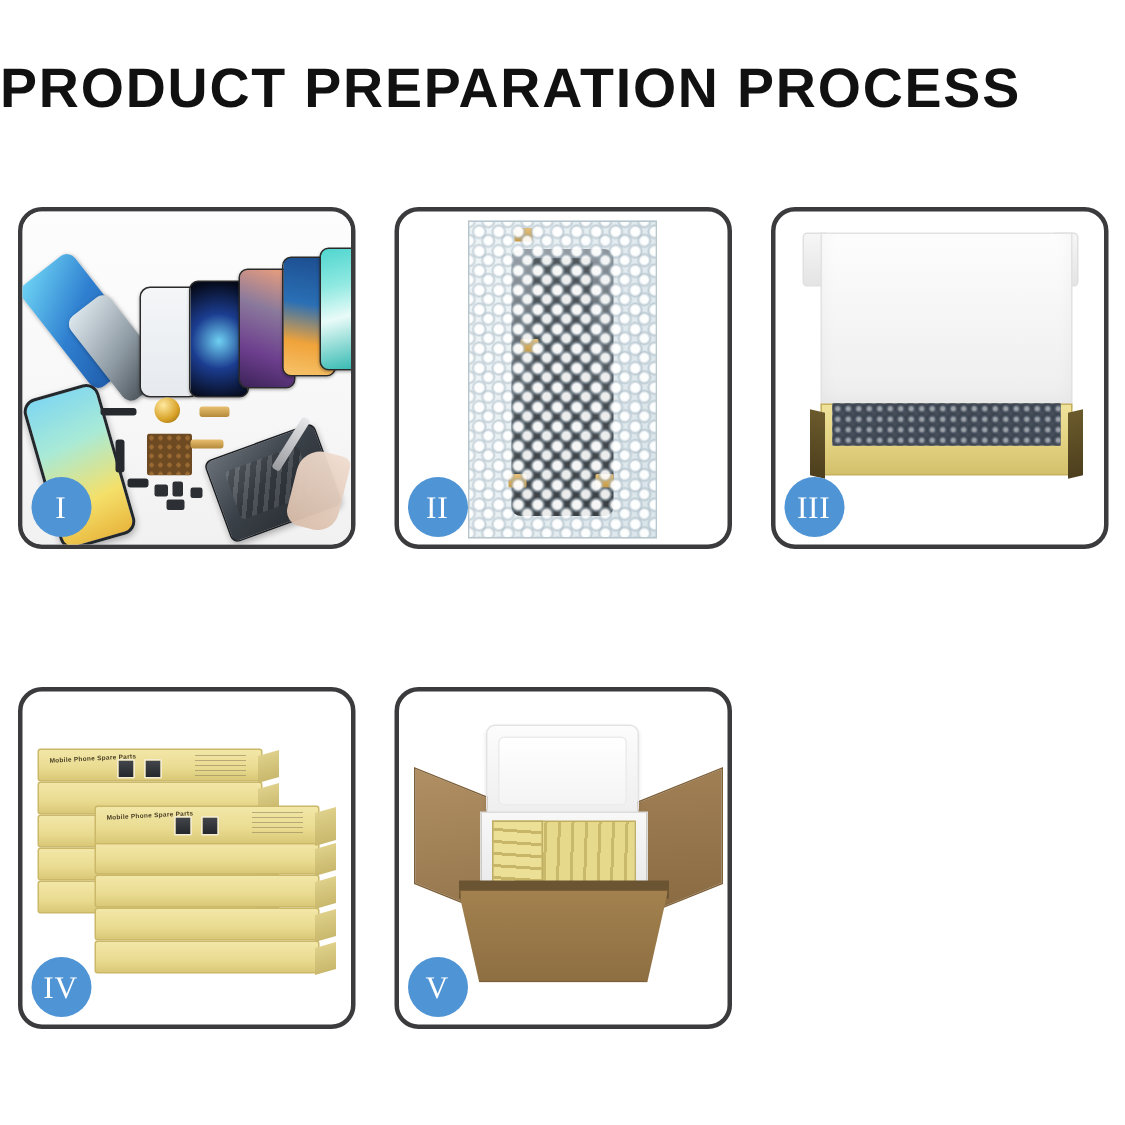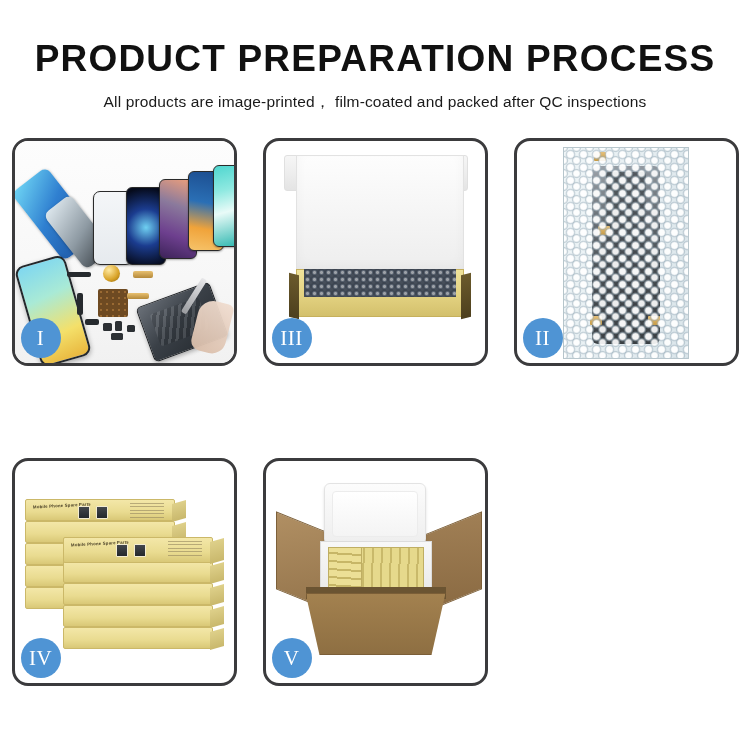--- a/index.html
+++ b/index.html
@@ -6,21 +6,21 @@
   html, body { margin:0; padding:0; }
   body {
     width:750px; height:750px;
     background:#ffffff;
     font-family:"Liberation Sans", sans-serif;
     overflow:hidden;
     position:relative;
   }
 
   
-  #header { width:750px; padding-top:40px; text-align:center; }
+  #header { width:750px; padding-top:40px; }
   #title {
     font-size:37px; font-weight:bold; color:#111111;
     letter-spacing:1.2px; line-height:1.05;
     font-family:"Liberation Sans", sans-serif;
   }
   #subtitle {
     font-size:15.5px; color:#1a1a1a; margin-top:13px;
     letter-spacing:.15px;
     font-family:"Liberation Sans", sans-serif;
   }
@@ -292,21 +292,20 @@
   .p6 .tapebit {
     position:absolute; width:16px; height:18px;
     background:rgba(148,120,78,.75); border-radius:1px;
   }
 </style>
 </head>
 <body>
 
 <div id="header">
   <div id="title">PRODUCT PREPARATION PROCESS</div>
-  <div id="subtitle">All products are image-printed， film-coated and packed after QC inspections</div>
 </div>
 
 <div id="grid">
 
   <div class="panel p1">
     <div class="scene p1">
       <div class="p1bg"></div>
 
       <div class="tiltphone" style="left:18px;top:30px;"></div>
       <div class="tiltphone b" style="left:46px;top:56px;"></div>
@@ -331,48 +330,48 @@
       <div class="chip" style="left:112px;top:184px;width:8px;height:7px;"></div>
       <div class="chip" style="left:96px;top:192px;width:12px;height:7px;"></div>
       <div class="goldflex" style="left:118px;top:130px;width:20px;height:7px;"></div>
       <div class="goldflex" style="left:112px;top:152px;width:22px;height:6px;"></div>
 
       <div class="backplate"></div>
       <div class="hand"></div>
       <div class="driver"></div>
 
       <div class="badge">I</div>
-    </div>
-  </div>
-
-  <div class="panel p3">
-    <div class="scene p3">
-      <div class="lidflapL"></div>
-      <div class="lidflapR"></div>
-      <div class="lid"></div>
-      <div class="boxbody"></div>
-      <div class="foam"></div>
-      <div class="badge">III</div>
     </div>
   </div>
 
   <div class="panel p2">
     <div class="scene p2">
       <div class="bag">
         <div class="part"></div>
         <div class="tape" style="left:30px;top:4px;"></div>
         <div class="tape" style="left:34px;top:78px;"></div>
         <div class="tape" style="left:26px;top:168px;"></div>
         <div class="tape" style="left:84px;top:168px;"></div>
         <div class="bubbles"></div>
       </div>
       <div class="badge">II</div>
     </div>
   </div>
 
+  <div class="panel p3">
+    <div class="scene p3">
+      <div class="lidflapL"></div>
+      <div class="lidflapR"></div>
+      <div class="lid"></div>
+      <div class="boxbody"></div>
+      <div class="foam"></div>
+      <div class="badge">III</div>
+    </div>
+  </div>
+
   <div class="panel p4">
     <div class="scene p4">
       <div class="stackwrap">
 
         <div class="sbox" style="left:4px;top:44px;">
             <div class="side"></div>
           </div>
         <div class="sbox" style="left:4px;top:66px;">
             <div class="side"></div>
           </div>

